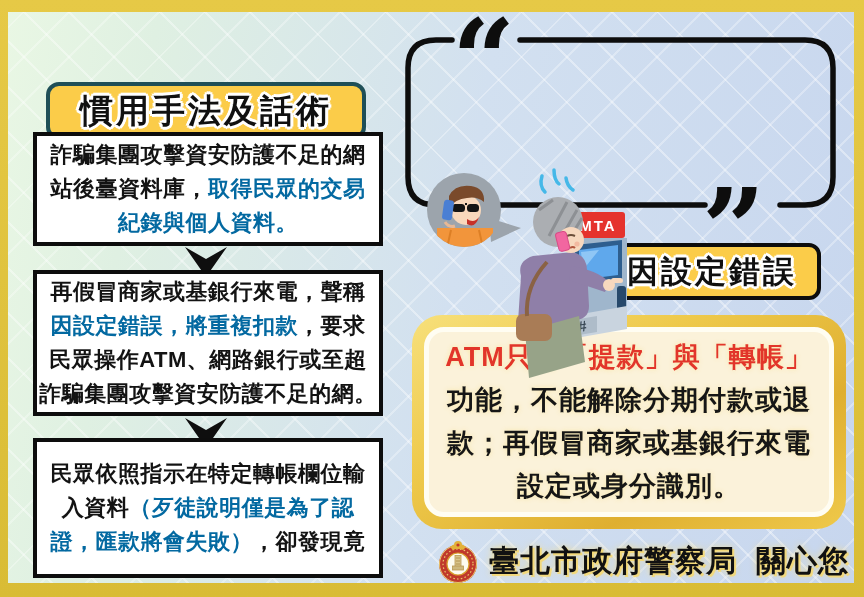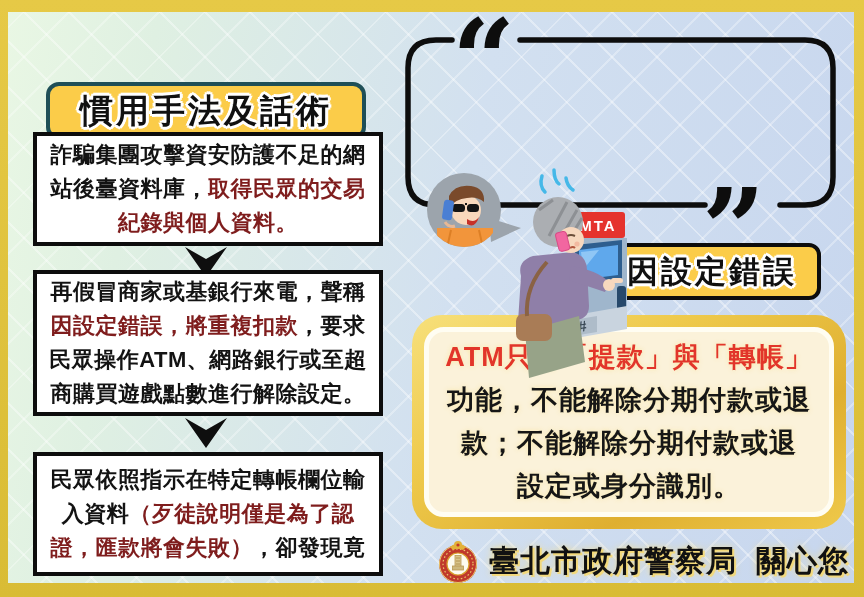--- a/index.html
+++ b/index.html
@@ -25,23 +25,23 @@
   .ow2{text-shadow:-2px -2px 0 #fff,2px -2px 0 #fff,-2px 2px 0 #fff,2px 2px 0 #fff,-3px 0 0 #fff,3px 0 0 #fff,0 -3px 0 #fff,0 3px 0 #fff;}
   .step-box{
     position:absolute;left:33px;width:350px;background:#fff;
     border:4px solid #0d0d0d;box-sizing:border-box;
     display:flex;flex-direction:column;justify-content:center;align-items:center;
     font-weight:bold;color:#131313;font-size:22px;line-height:34px;
     text-align:center;letter-spacing:.5px;
   }
   .step-1{top:132px;height:114px;}
   .step-2{top:270px;height:146px;}
-  .step-3{top:452px;height:124px;}
+  .step-3{top:438px;height:140px;}
   .tline{white-space:nowrap;}
-  .seg-red{color:#7f1d1d;}
+  .seg-red{color:#0369a1;}
   .arrow{position:absolute;left:184px;}
   .arrow-1{top:247px;}
   .arrow-2{top:418px;}
   
   .quote-svg{position:absolute;left:400px;top:10px;}
   .big-title{
     position:absolute;left:402px;top:90px;width:444px;
     text-align:center;font-size:60px;font-weight:900;color:#E63326;
     letter-spacing:9px;font-family:"Liberation Sans",sans-serif;
     text-shadow:
@@ -101,21 +101,21 @@
     </div>
 
   <svg class="arrow arrow-1" width="44" height="31" viewBox="0 0 44 31">
     <polygon points="1,0 22,12 43,0 22,30" fill="#0e0e0e"></polygon>
   </svg>
 
   <div class="step-box step-2">
       <div class="tline"><span>再假冒商家或基銀行來電，聲稱</span></div>
       <div class="tline"><span class="seg-red">因設定錯誤，將重複扣款</span><span>，要求</span></div>
       <div class="tline"><span>民眾操作ATM、網路銀行或至超</span></div>
-      <div class="tline"><span>商購買遊戲點數進行解除設定。</span></div>
+      <div class="tline"><span>詐騙集團攻擊資安防護不足的網。</span></div>
     </div>
 
   <svg class="arrow arrow-2" width="44" height="31" viewBox="0 0 44 31">
     <polygon points="1,0 22,12 43,0 22,30" fill="#0e0e0e"></polygon>
   </svg>
 
   <div class="step-box step-3">
       <div class="tline"><span>民眾依照指示在特定轉帳欄位輸</span></div>
       <div class="tline"><span>入資料</span><span class="seg-red">（歹徒說明僅是為了認</span></div>
       <div class="tline"><span class="seg-red">證，匯款將會失敗）</span><span>，卻發現竟</span></div>
@@ -130,21 +130,21 @@
 
 
   <div class="concept-badge">
     <span class="ow2">因設定錯誤</span>
   </div>
 
   <div class="tips-box">
     <div class="tips-inner">
         <div class="tline"><span class="seg-red">ATM只有「提款」與「轉帳」</span></div>
         <div class="tline"><span>功能，不能解除分期付款或退</span></div>
-        <div class="tline"><span>款；不能解除分期付款或退</span></div>
+        <div class="tline"><span>款；再假冒商家或基銀行來電</span></div>
         <div class="tline"><span>設定或身分識別。</span></div>
       </div>
   </div>
 
   <svg class="illus" width="215" height="230" viewBox="0 0 215 230">
 
     <g>
       <polygon points="150,72 206,72 206,152 150,152" fill="#9FB6CC"></polygon>
       <polygon points="154,79 201,74 201,114 154,119" fill="#2E5E8E"></polygon>
       <polygon points="158,84 197,79 197,109 158,114" fill="#5FA8EC"></polygon>

